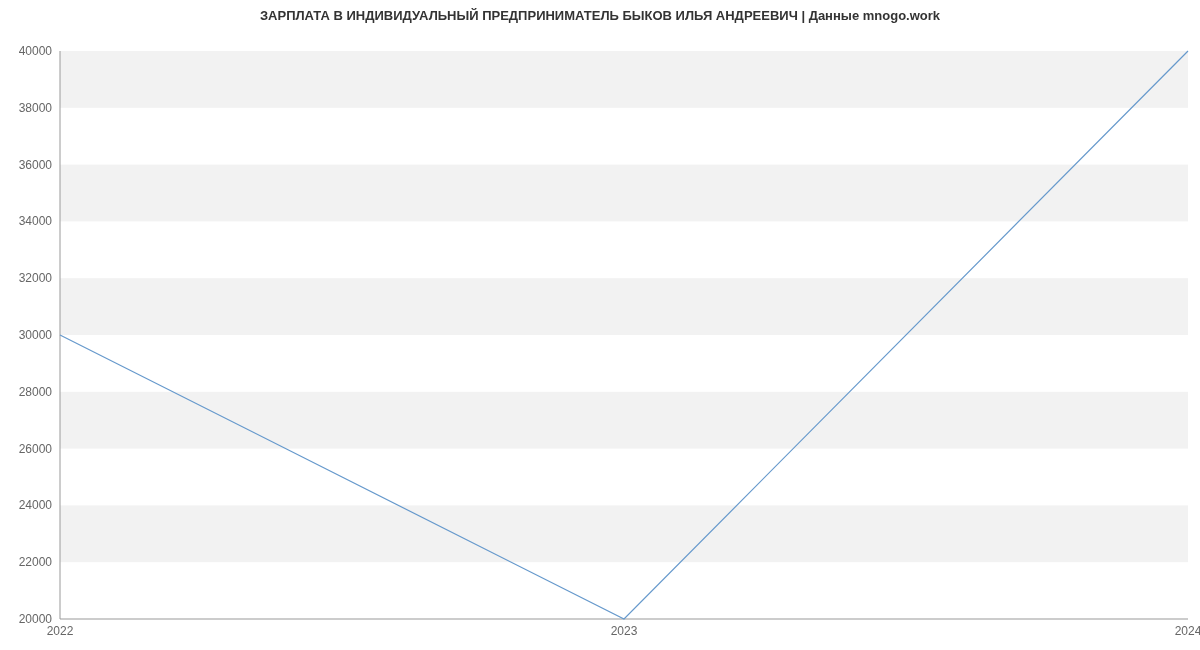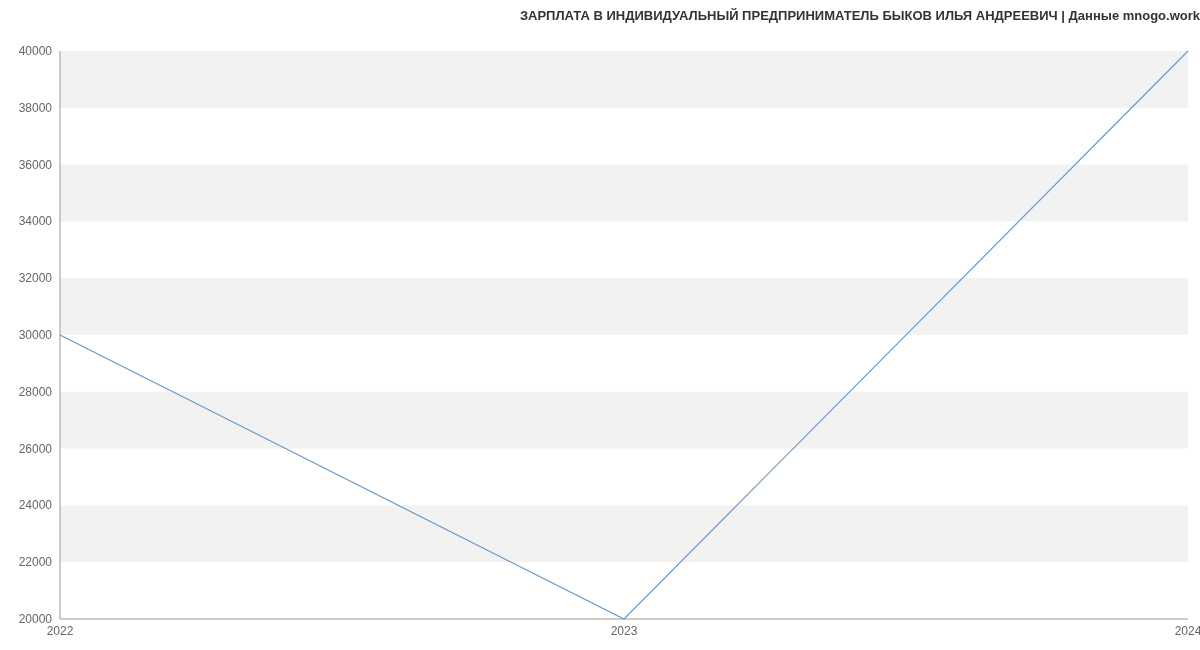--- a/index.html
+++ b/index.html
@@ -5,21 +5,21 @@
   html, body {
     margin: 0;
     padding: 0;
     width: 1200px;
     height: 650px;
     background: #ffffff;
     font-family: Arial, Helvetica, sans-serif;
     color: #333;
   }
   .title {
-    text-align: right;
+    text-align: center;
     font-size: 13px;
     font-weight: bold;
     color: #333;
     padding-top: 8px;
   }
   .chart-wrap {
     position: absolute;
     left: 0; top: 0;
     width: 1200px;
     height: 650px;

